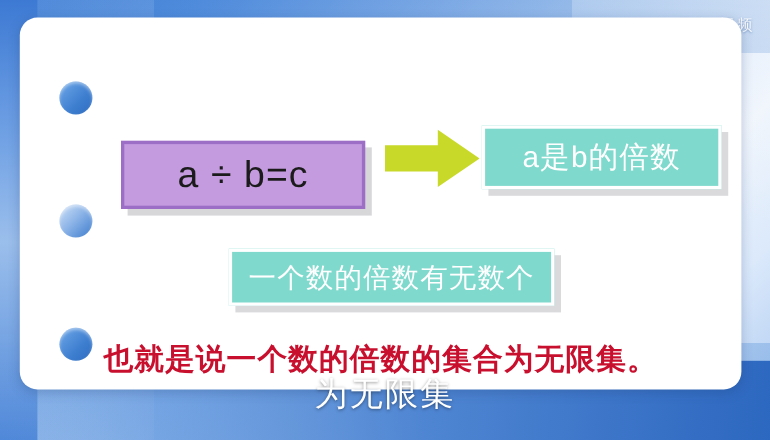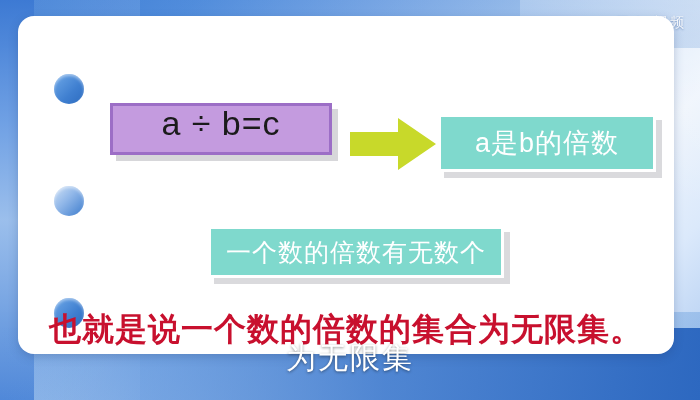--- a/index.html
+++ b/index.html
@@ -71,29 +71,29 @@
     box-shadow: inset 0 2px 3px rgba(255,255,255,0.45);
   }
   .ring.r1 { top: 58px; }
   .ring.r2 { top: 170px; background: linear-gradient(135deg,#cfe1f6 0%, #8fb6e8 45%, #3d7ccd 100%); }
   .ring.r3 { top: 282px; }
 
   
   .box-purple {
     position: absolute;
     left: 92px;
-    top: 87px;
+    top: 112px;
     width: 222px;
-    height: 52px;
+    height: 62px;
     background: #c49bdf;
     border: 3px solid #9c6ec6;
     box-sizing: border-box;
     box-shadow: 6px 6px 0 rgba(140,140,150,0.35);
     display: flex;
-    align-items: flex-start;
+    align-items: center;
     justify-content: center;
   }
   .box-purple .txt {
     color: #1b1b1b;
     font-size: 34px;
     letter-spacing: 1px;
     line-height: 1;
     white-space: nowrap;
   }
 
@@ -138,21 +138,21 @@
   .box-teal.b2 .txt { font-size: 25px; }
 
   
   .red-line {
     position: absolute;
     left: 0;
     top: 292px;
     width: 656px;
     text-align: center;
     color: #c8102e;
-    font-size: 32px;
+    font-size: 27px;
     font-weight: bold;
     letter-spacing: 1px;
     white-space: nowrap;
   }
 
   
   .subtitle {
     position: absolute;
     left: 0;
     top: 338px;

